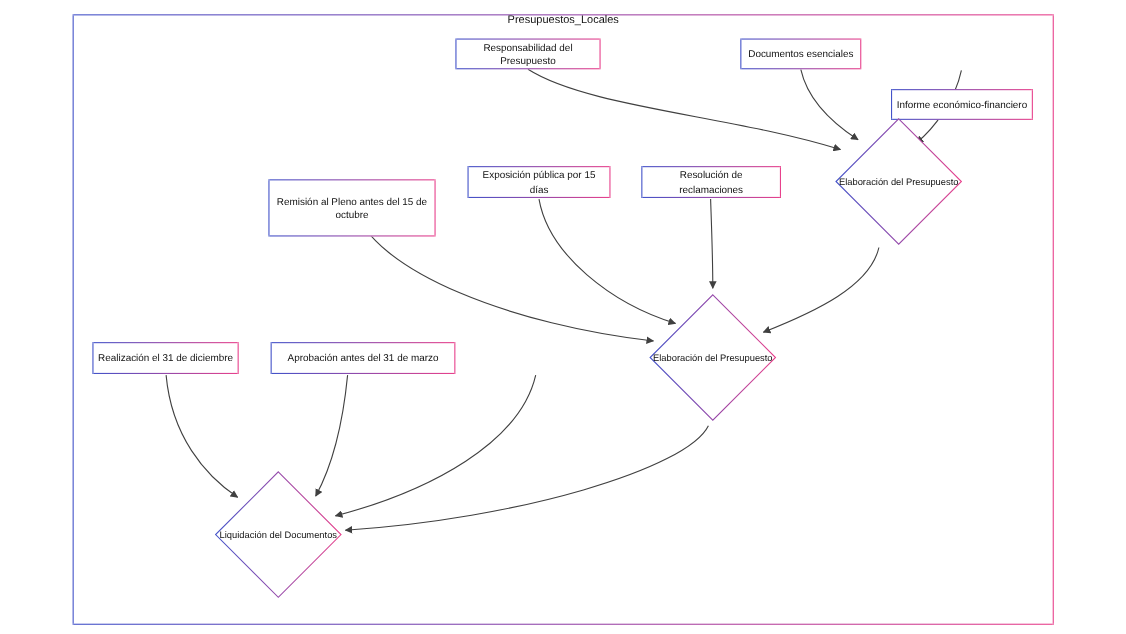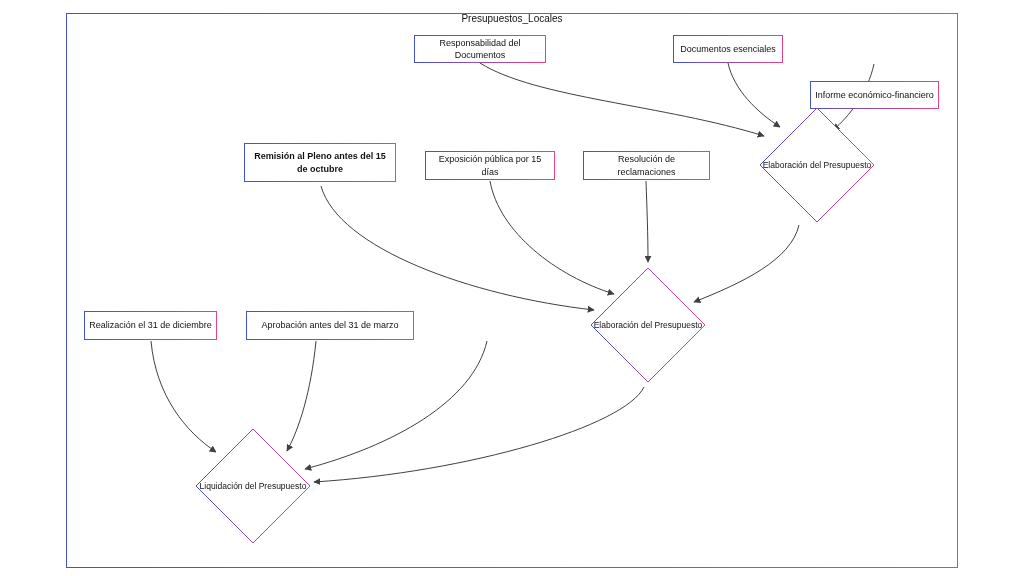--- a/index.html
+++ b/index.html
@@ -62,32 +62,32 @@
       <path d="M316,341 C311,392 299,429 287,451" marker-end="url(#arrow)"></path>
       <path d="M487,341 C473,402 392,446 305,469" marker-end="url(#arrow)"></path>
       <path d="M644,387 C625,426 470,472 314,482" marker-end="url(#arrow)"></path>
     </g>
   </svg>
 
   <div class="frame"></div>
   <div class="diagram-title">Presupuestos_Locales</div>
 
   <div class="node" style="left:414px; top:35px; width:132px; height:28px;">
-    <span>Responsabilidad del Documentos</span>
+    <span>Responsabilidad del Presupuesto</span>
   </div>
 
   <div class="node" style="left:673px; top:35px; width:110px; height:28px;">
     <span>Documentos esenciales</span>
   </div>
 
   <div class="node" style="left:810px; top:35px; width:129px; height:28px;margin-top:46px;">
     <span>Informe económico-financiero</span>
   </div>
 
-  <div class="node" style="left:244px; top:143px; width:152px; height:39px;font-weight:bold;">
+  <div class="node" style="left:244px; top:163px; width:152px; height:52px;">
     <span>Remisión al Pleno antes del 15 de octubre</span>
   </div>
 
   <div class="node" style="left:425px; top:151px; width:130px; height:29px;">
     <span>Exposición pública por 15 días</span>
   </div>
 
   <div class="node" style="left:583px; top:151px; width:127px; height:29px;">
     <span>Resolución de reclamaciones</span>
   </div>
@@ -112,16 +112,16 @@
     <svg viewBox="0 0 116 116">
       <polygon points="58,1 115,58 58,115 1,58" fill="#ffffff" stroke="url(#nodegrad)" stroke-width="1"></polygon>
     </svg>
     <div class="dlabel">Elaboración del Presupuesto</div>
   </div>
 
   <div class="diamond" style="left:195px; top:428px; width:116px; height:116px;">
     <svg viewBox="0 0 116 116">
       <polygon points="58,1 115,58 58,115 1,58" fill="#ffffff" stroke="url(#nodegrad)" stroke-width="1"></polygon>
     </svg>
-    <div class="dlabel">Liquidación del Presupuesto</div>
+    <div class="dlabel">Liquidación del Documentos</div>
   </div>
 
 </div>
 
 </body></html>

